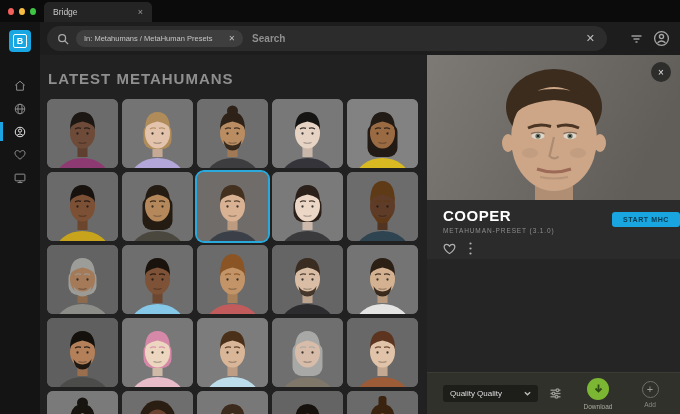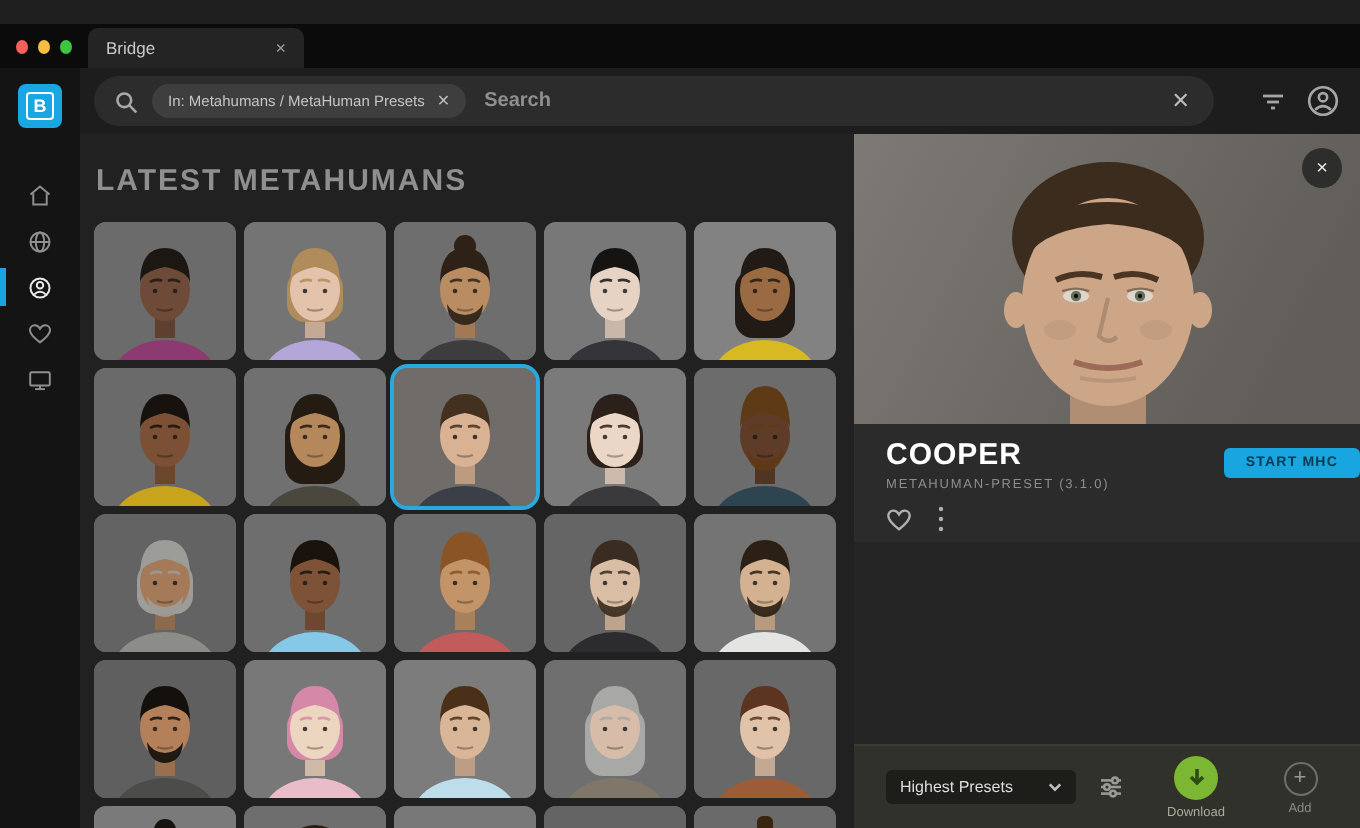--- a/index.html
+++ b/index.html
@@ -1,21 +1,21 @@
 <!DOCTYPE html>
 <html><head>
 <meta charset="utf-8">
 <style>
   * { margin:0; padding:0; box-sizing:border-box; }
   html,body { width:680px; height:414px; overflow:hidden; background:#1a1a1a;
     font-family:"Liberation Sans", sans-serif; -webkit-font-smoothing:antialiased; }
   .window { width:680px; height:414px; display:flex; flex-direction:column; background:#1f1f1f; }
 
   
-  .tabbar { height:22px; background:#0b0b0b; display:flex; align-items:stretch; flex:0 0 22px;margin-top:12px; }
+  .tabbar { height:22px; background:#0b0b0b; display:flex; align-items:stretch; flex:0 0 22px; }
   .traffic { display:flex; align-items:center; gap:5px; padding:0 8px; width:44px; }
   .light { width:7px; height:7px; border-radius:50%; }
   .tab { width:108px; background:#242424; color:#c9c9c9; font-size:8.5px; display:flex;
     align-items:center; justify-content:space-between; padding:0 9px; border-radius:5px 5px 0 0; margin-top:2px; }
   .tab .x { color:#9a9a9a; font-size:9px; line-height:1; cursor:default; }
 
   
   .app-row { flex:1; display:flex; min-height:0; }
   .sidebar { width:40px; background:#141414; display:flex; flex-direction:column; align-items:center; padding-top:8px; flex:0 0 40px; }
   .logo { width:22px; height:22px; border-radius:4px; display:flex; align-items:center; justify-content:center;
@@ -26,21 +26,21 @@
   .nav-item.active svg { stroke:#eaeaea; }
   .nav-item.active::before { content:""; position:absolute; left:0; top:2px; width:3px; height:19px; background:#1ba3e2; }
 
   .content-col { flex:1; display:flex; flex-direction:column; min-width:0; }
 
   
   .header { height:33px; background:#1d1d1d; display:flex; align-items:center; padding:0 10px 0 7px; flex:0 0 33px; }
   .search-pill { flex:1; height:25px; background:#2c2c2c; border-radius:13px; display:flex; align-items:center;
     padding:0 10px; margin-right:13px; min-width:0; }
   .search-pill svg.mag { width:12px; height:12px; stroke:#a8a8a8; fill:none; stroke-width:1.5; margin-right:7px; flex:0 0 auto; }
-  .chip { background:#3e3e3e; border-radius:9px; height:17px; display:flex; align-items:center; gap:6px;
+  .chip { background:#3e3e3e; border-radius:9px; height:17px; display:flex; align-items:center; gap:16px;
     padding:0 8px; color:#c4c4c4; font-size:7.5px; white-space:nowrap; margin-right:9px; }
   .chip .x { font-size:8px; color:#bdbdbd; }
   .placeholder { color:#8f8f8f; font-size:10px; flex:1;font-weight:bold; }
   .clear-x { color:#bdbdbd; font-size:11px; padding:0 2px; }
   .hicon { display:flex; align-items:center; justify-content:center; margin-left:10px; }
   .hicon svg { stroke:#a5a5a5; fill:none; stroke-width:1.4; }
 
   
   .main-row { flex:1; display:flex; min-height:0; }
   .grid-area { flex:1; background:#212121; overflow:hidden; padding:15px 0 0 7px; min-width:0; }
@@ -625,21 +625,21 @@
                       <circle cx="1.5" cy="11.5" r="1.1" fill="#b0b0b0" stroke="none"></circle>
                   </svg>
                 </span>
               </div>
             </div>
             <button class="start-btn" style="background: rgb(24, 165, 224);">START MHC</button>
           </div>
           <div class="panel-body"></div>
           <div class="panel-footer">
             <div class="quality-dd">
-              <span>Highest Presets</span>
+              <span>Quality Quality</span>
               <svg viewBox="0 0 8 8">
                   <path d="M1 2.5 L4 5.5 L7 2.5" fill="none"></path>
                 </svg>
             </div>
             <span class="sliders">
               <svg width="13" height="13" viewBox="0 0 13 13">
                 <line x1="1.5" y1="3.2" x2="11.5" y2="3.2"></line>
                   <circle cx="8.5" cy="3.2" r="1.4" fill="#31312b"></circle>
                 <line x1="1.5" y1="6.5" x2="11.5" y2="6.5"></line>
                   <circle cx="4.5" cy="6.5" r="1.4" fill="#31312b"></circle>

